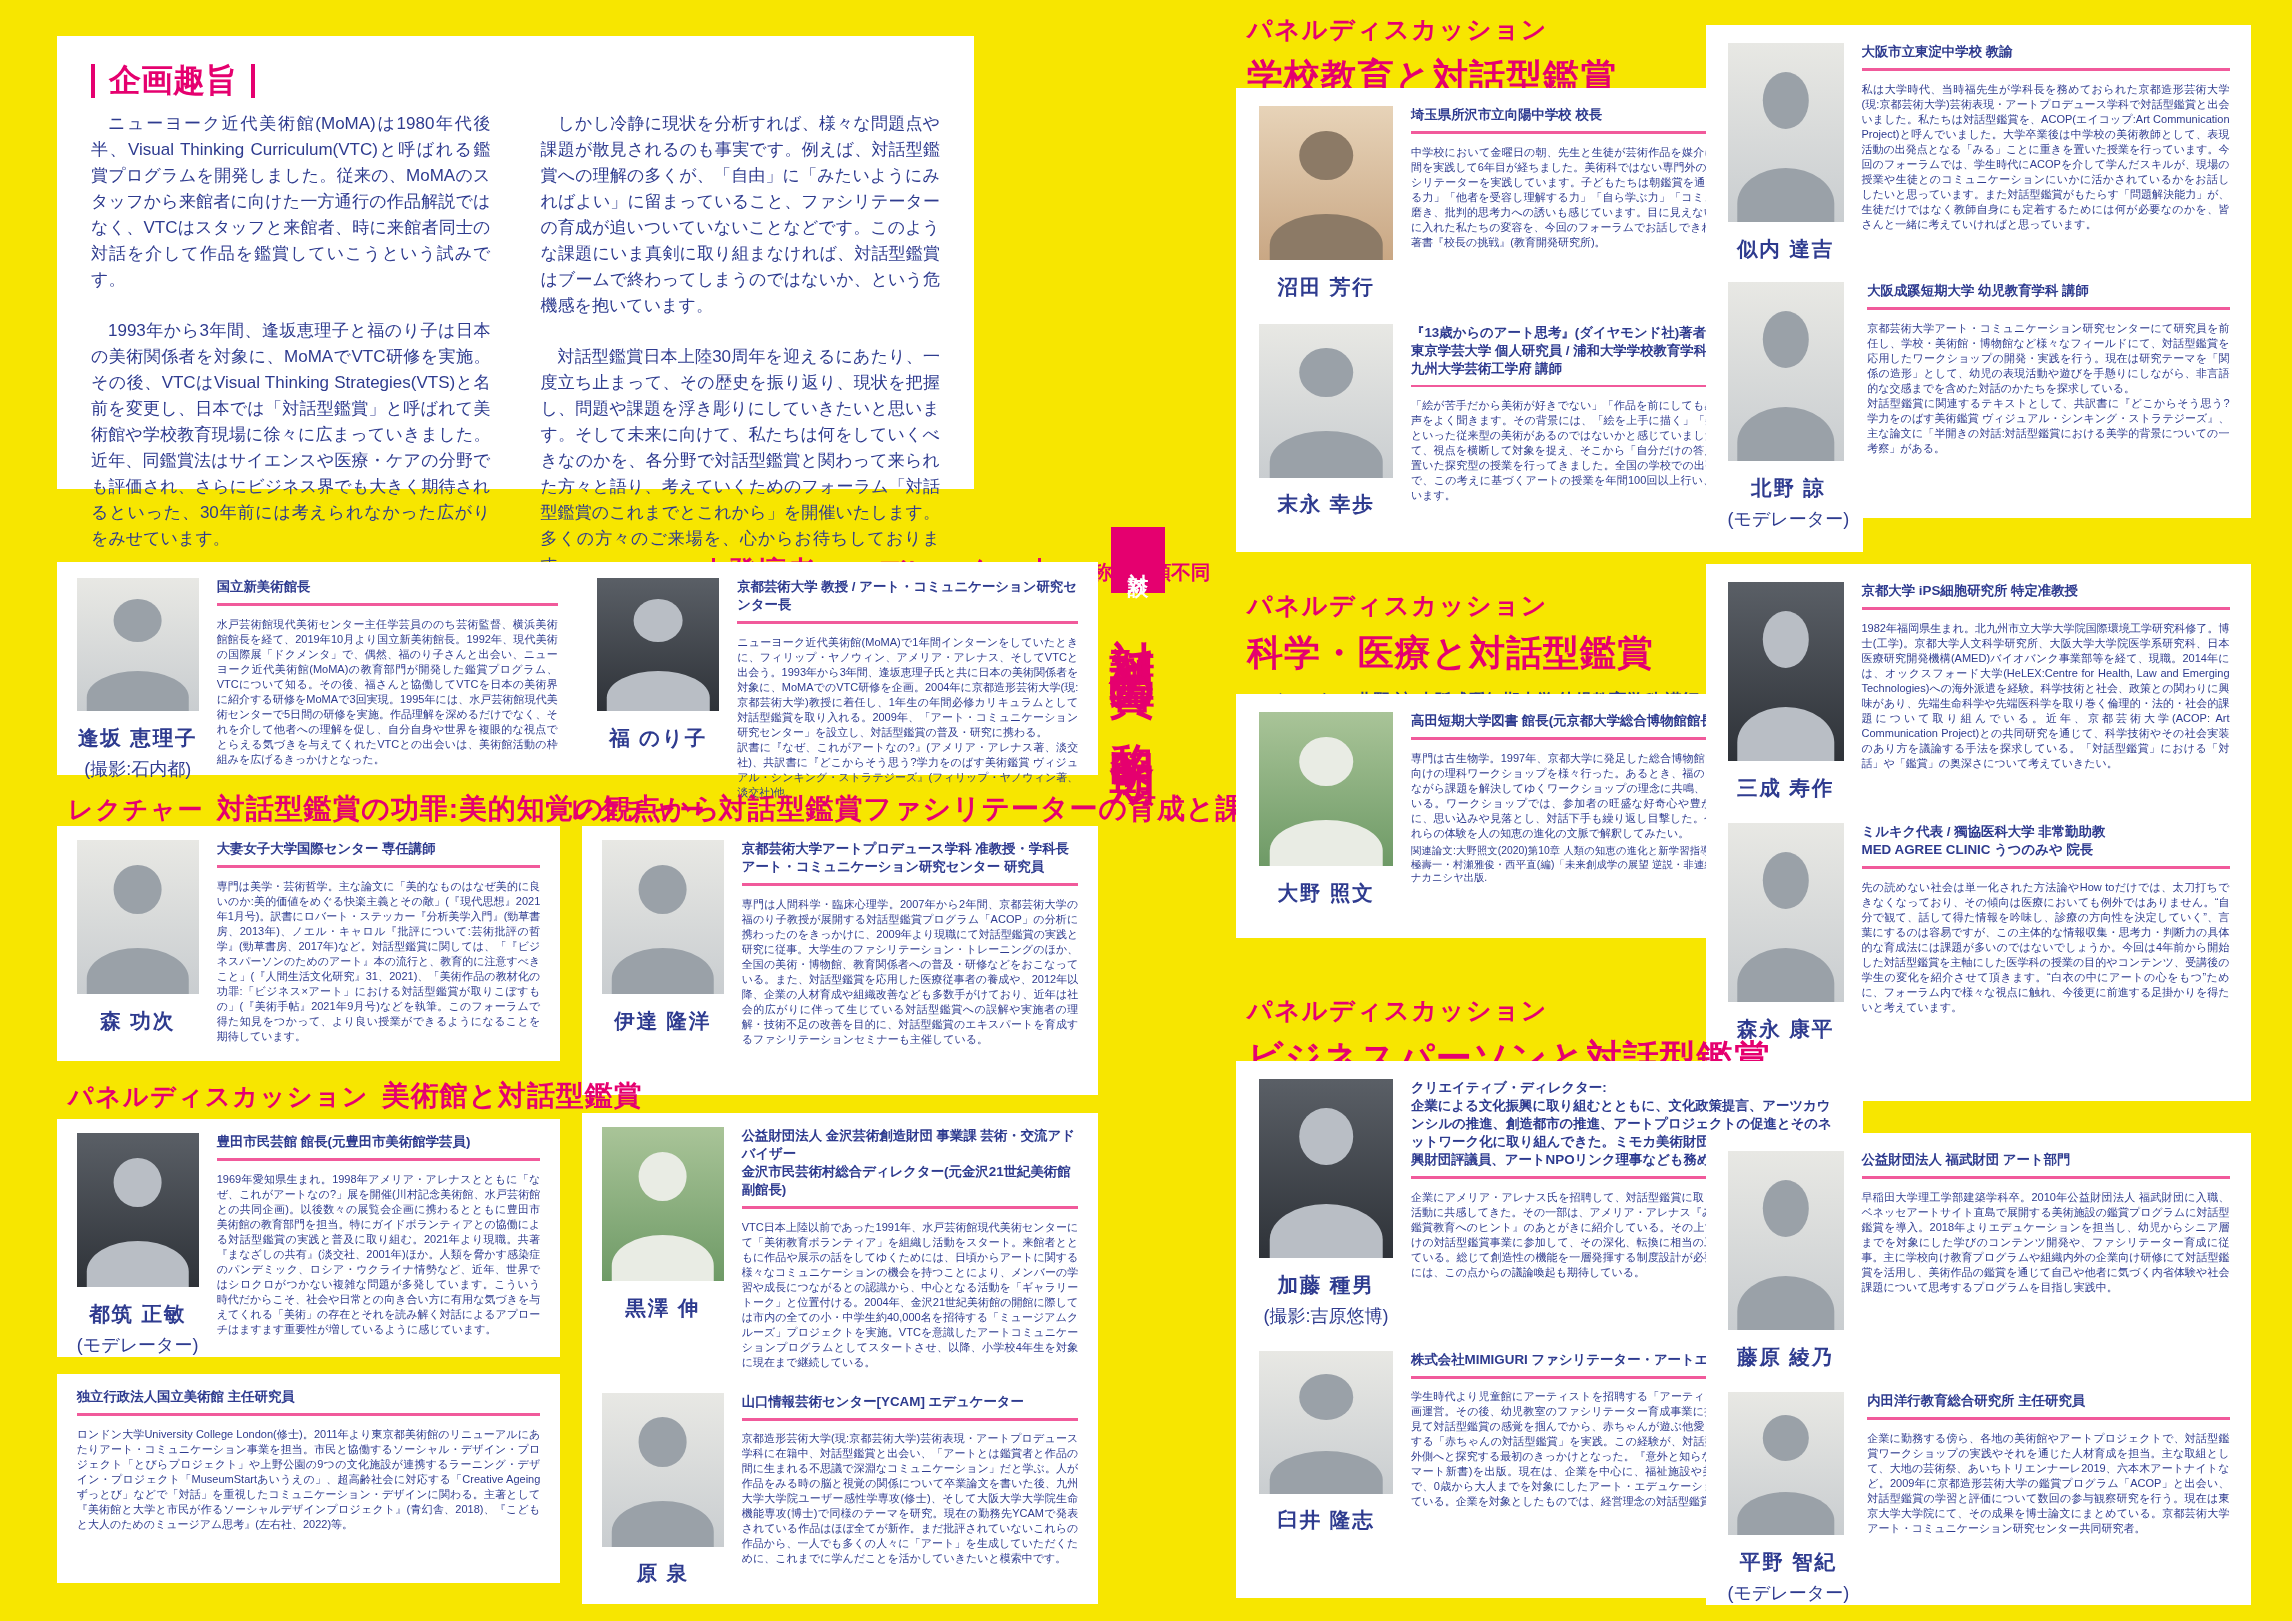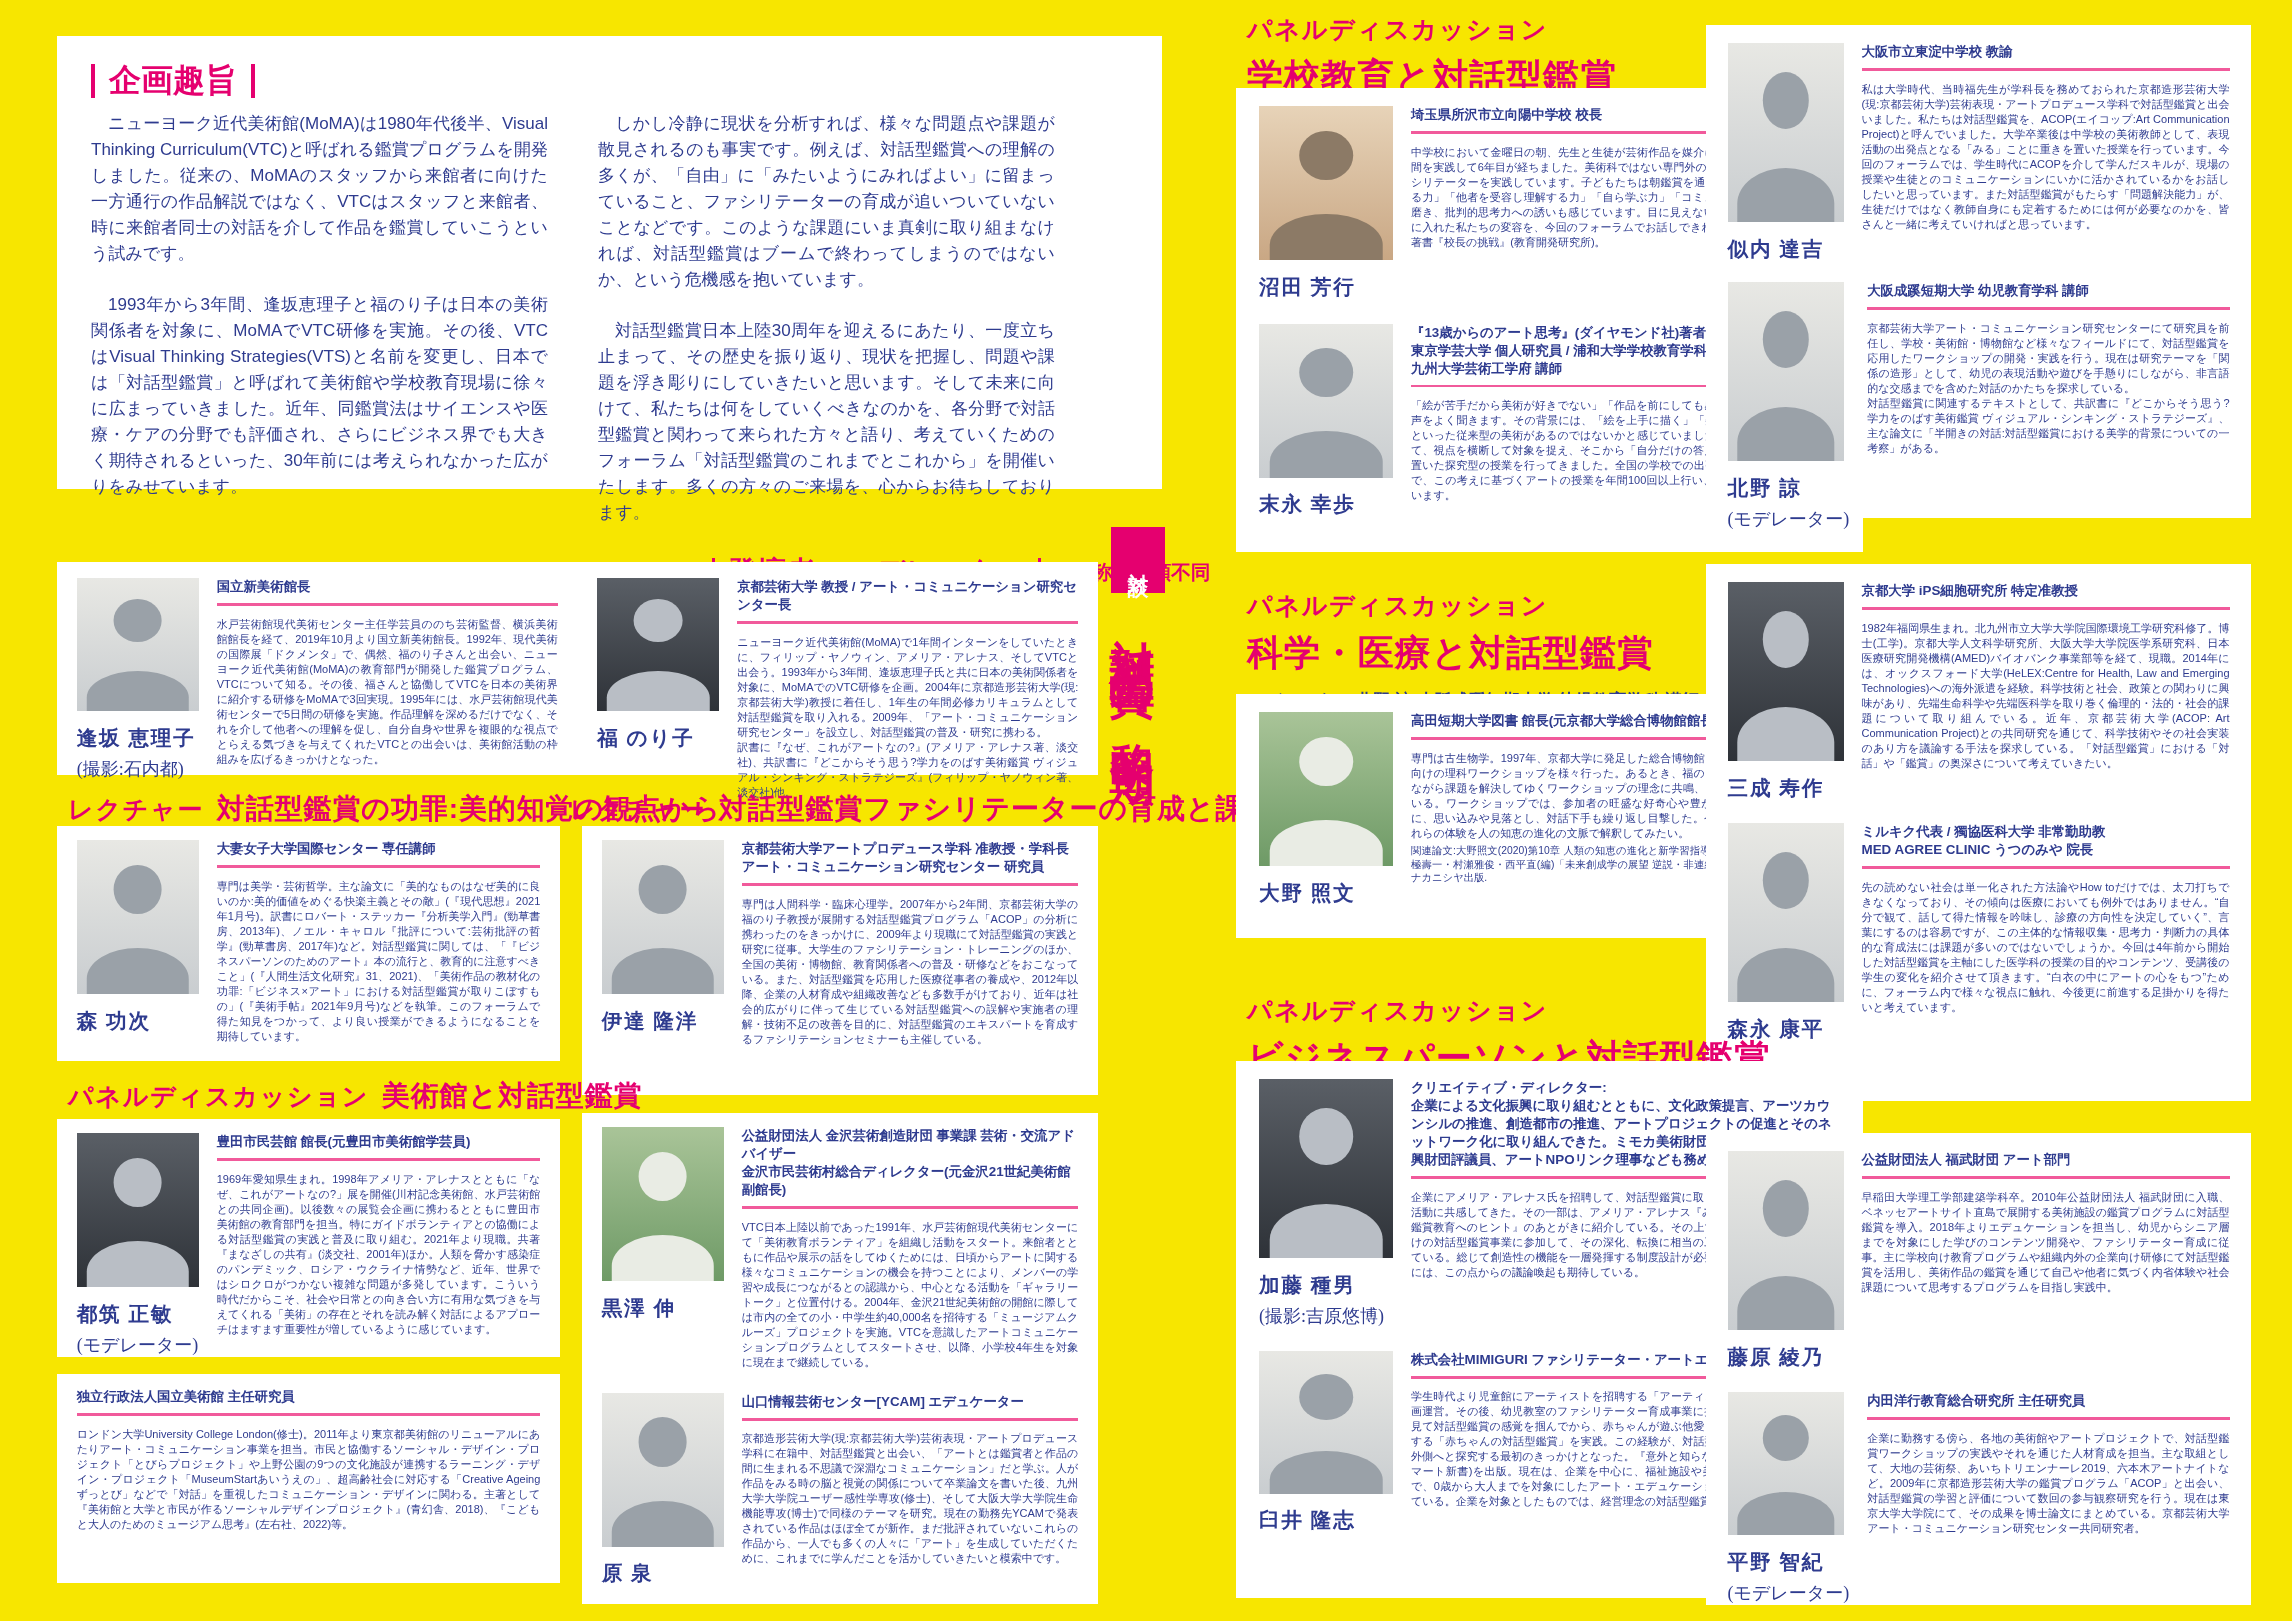--- a/index.html
+++ b/index.html
@@ -4,21 +4,21 @@
 <style>
   html,body{margin:0;padding:0;}
   #page{
     position:relative;width:2293px;height:1622px;
     background:#F7E600;
     font-family:"Liberation Sans","DejaVu Sans",sans-serif;
     color:#2E3B8F;overflow:hidden;
   }
   .box{position:absolute;background:#ffffff;box-sizing:border-box;}
   
-  #intro-box{left:57px;top:36px;width:1105px;height:453px;padding:23px 34px 0 34px;}
+  #intro-box{left:57px;top:36px;width:917px;height:453px;padding:23px 34px 0 34px;}
   .bar-heading{display:flex;align-items:center;gap:14.3px;color:#E5006F;font-weight:bold;}
   .bar-heading .vbar{width:3.6px;height:34px;background:#E5006F;}
   #intro-heading{font-size:32px;}
   #intro-cols{display:flex;gap:50px;margin-top:8px;}
   #intro-cols .col{width:457px;}
   #intro-cols p{margin:0 0 25px 0;font-size:17px;line-height:26px;text-indent:1em;text-align:justify;}
   
   #speakers-heading{position:absolute;left:712px;top:552px;display:flex;align-items:center;gap:12.5px;color:#E5006F;font-weight:bold;}
   #speakers-heading .vbar{width:2.7px;height:30px;background:#E5006F;}
   #speakers-heading .main{font-size:29.6px;}
@@ -31,21 +31,21 @@
     color:#E5006F;font-size:45px;font-weight:800;letter-spacing:9px;}
   
   .sec-head{position:absolute;color:#E5006F;font-weight:bold;}
   .sec-head.inline{display:flex;align-items:center;gap:12.5px;}
   .sec-label{font-size:25px;letter-spacing:1.8px;}
   .sec-title{font-size:28px;letter-spacing:0.9px;}
   .sec-title.big{font-size:36px;display:block;margin-top:7.2px;}
   .sec-moderator{color:#2E3B8F;font-size:17px;font-weight:bold;margin-top:10.7px;}
   
   .profile{display:flex;gap:18px;box-sizing:border-box;}
-  .pcol{flex:0 0 auto;text-align:left;font-family:Liberation Serif, serif;}
+  .pcol{flex:0 0 auto;text-align:center;}
   .photo{position:relative;width:122px;height:154px;overflow:hidden;background:linear-gradient(180deg,#e8e8e4,#c9cdd0);--sil:#9aa1a8;}
   .photo::before{content:"";position:absolute;left:50%;top:16%;width:40%;height:32%;border-radius:50%;transform:translateX(-50%);background:var(--sil);}
   .photo::after{content:"";position:absolute;left:50%;bottom:-10%;width:84%;height:40%;border-radius:50% 50% 0 0;transform:translateX(-50%);background:var(--sil);}
   .ph-dark{background:linear-gradient(180deg,#5a5f66,#2e3238);--sil:#b9bec5;}
   .ph-green{background:linear-gradient(180deg,#a9c498,#6e9a66);--sil:#e9ece4;}
   .ph-warm{background:linear-gradient(180deg,#e7d3b8,#c9a784);--sil:#8c7a66;}
   .ph-sq{height:133px;}
   .ph-tall{height:179px;}
   .ph-160{height:143px;}
   .pname{font-size:20.6px;font-weight:bold;margin-top:12.5px;letter-spacing:1.8px;white-space:nowrap;}

